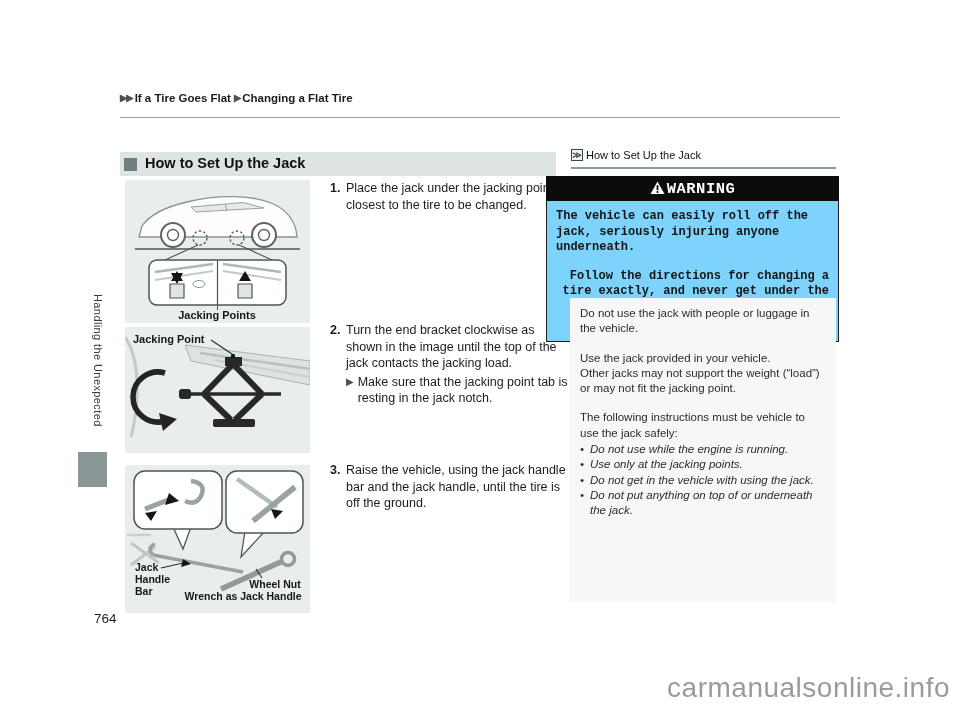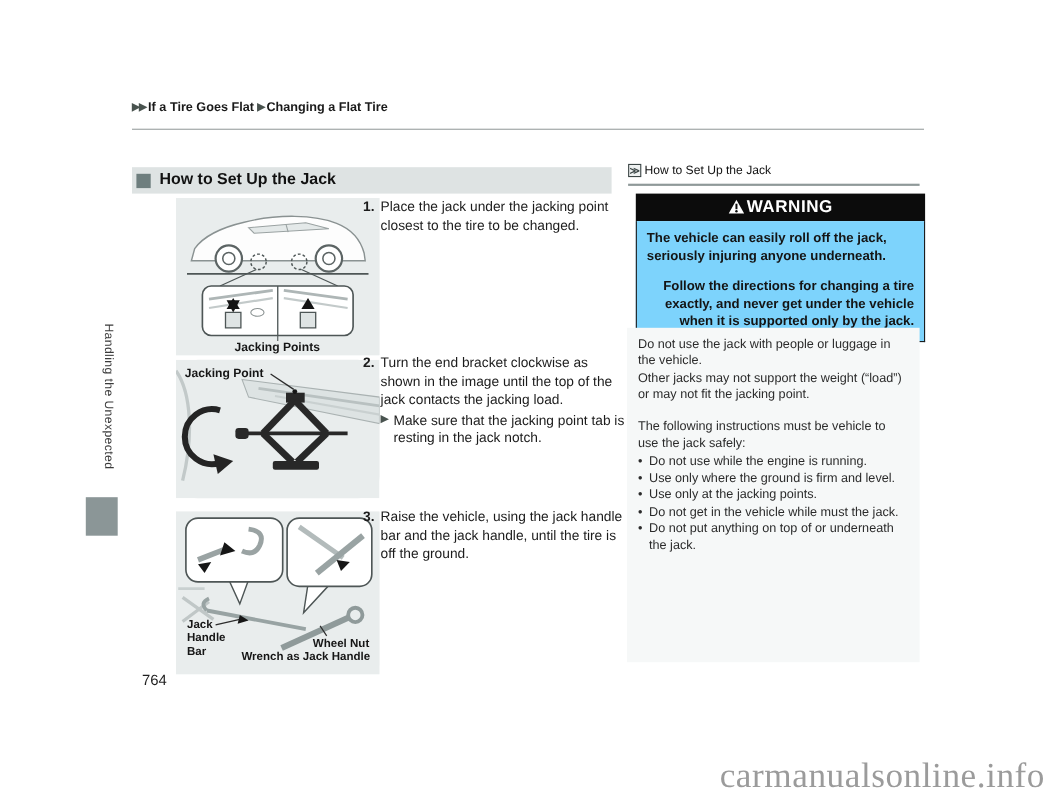--- a/index.html
+++ b/index.html
@@ -16,21 +16,21 @@
   .bc-arrow{color:var(--arrow,#49534f);font-size:9.5px;letter-spacing:-1px;margin-right:2px;position:relative;top:-1px;}
   .top-rule{left:120px;top:117px;width:720px;height:1px;background:var(--rule,#9aa0a0);}
 
   
   .section-heading{left:120px;top:152px;width:436px;height:24px;background:var(--heading-bar-bg,#dee3e3);
     display:flex;align-items:center;padding-left:4px;box-sizing:border-box;}
   .heading-square{width:13px;height:13px;background:var(--heading-square,#6e7e7e);margin-right:8px;flex:none;}
   .heading-title{font-weight:bold;font-size:14.5px;color:#111;position:relative;top:-1px;}
 
   
-  .fig{left:125px;width:185px;background:var(--figure-bg,#e9eded);margin-left:35px;}
+  .fig{left:125px;width:185px;background:var(--figure-bg,#e9eded);}
   .fig svg{display:block;}
   #fig1{top:180px;height:143px;}
   #fig2{top:327px;height:126px;border-radius:20px;}
   #fig3{top:465px;height:148px;}
   .fig-caption{font-weight:bold;fill:#161616;font-size:11px;}
 
   
   .step{left:330px;width:240px;font-size:12.5px;line-height:1.32;color:#1c1c1c;display:flex;}
   #step1{top:180px;}
   #step2{top:322px;}
@@ -38,44 +38,44 @@
   .step-num{font-weight:bold;width:16px;flex:none;}
   .substep{display:flex;margin-top:2px;}
   .sub-arrow{color:var(--arrow,#49534f);font-size:10px;margin-right:4px;flex:none;position:relative;top:1px;}
 
   
   .aside-ref{left:571px;top:149px;width:265px;display:flex;align-items:center;font-size:11px;color:#111;}
   .ref-icon{width:12px;height:12px;border:1px solid #3c4646;color:#3c4646;font-size:9px;line-height:11px;
     text-align:center;margin-right:3px;flex:none;font-weight:bold;box-sizing:border-box;background:#eef1f1;}
   .aside-ref-rule{left:571px;top:167px;width:265px;height:2px;background:#8f9999;}
 
-  .warning-box{left:578px;top:176px;width:263px;}
+  .warning-box{left:546px;top:176px;width:293px;font-family:Liberation Mono, monospace;}
   .warning-header{background:var(--warning-header-bg,#0c0c0c);color:#fff;height:25px;display:flex;
     align-items:center;justify-content:center;font-weight:bold;font-size:15.5px;letter-spacing:0.5px;}
   .warning-tri{margin-right:2px;position:relative;top:-1px;}
   .warning-body{border:1px solid #1d1d1d;border-top:none;background:#7dd3fc;padding:8px 9px 10px 9px;
     font-weight:bold;font-size:12px;line-height:1.3;color:var(--warning-text,#141414);}
   .warning-body p{margin:0;}
   .warning-body p + p{margin-top:13px;text-align:right;}
 
   .aside-panel{left:570px;top:298px;width:266px;height:304px;background:var(--aside-panel-bg,#f6f8f8);
     box-sizing:border-box;padding:8px 10px;font-size:11.5px;line-height:1.33;color:#2b2b2b;}
   .aside-panel p{margin:0;}
   .gap{margin-top:14px !important;}
-  .aside-panel ul{margin:1px 0 0 0;padding:0;list-style:none;}
+  .aside-panel ul{margin:1px 0 0 0;padding:0;list-style:none;font-style:italic;}
   .aside-panel li{position:relative;padding-left:10px;}
   .aside-panel li::before{content:"\2022";position:absolute;left:0;top:0;color:#2b2b2b;}
 
   
   .left-tab-label{left:92px;top:294px;writing-mode:vertical-rl;text-orientation:mixed;
     font-size:11px;color:#3a3a3a;letter-spacing:0.4px;white-space:nowrap;}
   .left-tab{left:78px;top:452px;width:29px;height:35px;background:var(--tab,#8b9697);}
 
-  .page-number{left:94px;top:611px;font-size:13.5px;color:#1f1f1f;margin-left:35px;}
-  .watermark{right:10px;top:686px;font-size:32px;color:var(--watermark,#9b9b9b);letter-spacing:0.5px;font-family:Liberation Serif, serif;}
+  .page-number{left:94px;top:611px;font-size:13.5px;color:#1f1f1f;}
+  .watermark{right:10px;top:672px;font-size:28px;color:var(--watermark,#9b9b9b);letter-spacing:0.5px;}
 </style>
 </head>
 <body>
 
 <div id="page">
 
   <div class="abs breadcrumb">
     <span class="bc-arrow">▶▶</span><span>If a Tire Goes Flat</span><span class="bc-arrow" style="margin-left:3px;">▶</span><span>Changing a Flat Tire</span>
   </div>
   <div class="abs top-rule"></div>
@@ -228,27 +228,27 @@
       <span>WARNING</span>
     </div>
     <div class="warning-body">
       <p>The vehicle can easily roll off the jack, seriously injuring anyone underneath.</p>
       <p>Follow the directions for changing a tire exactly, and never get under the vehicle when it is supported only by the jack.</p>
     </div>
   </div>
 
   <div class="abs aside-panel">
     <p>Do not use the jack with people or luggage in the vehicle.</p>
+    <p class="gap">Use the jack provided in your vehicle.</p>
     <p>Other jacks may not support the weight (“load”) or may not fit the jacking point.</p>
     <p class="gap">The following instructions must be vehicle to use the jack safely:</p>
     <ul>
       <li>Do not use while the engine is running.</li>
-      <li>Use only where the ground is firm and level.</li>
       <li>Use only at the jacking points.</li>
-      <li>Do not get in the vehicle while must the jack.</li>
+      <li>Do not get in the vehicle with using the jack.</li>
       <li>Do not put anything on top of or underneath the jack.</li>
     </ul>
   </div>
 
   <div class="abs page-number">764</div>
   <div class="abs watermark">carmanualsonline.info</div>
 
 </div>
 
 </body></html>

